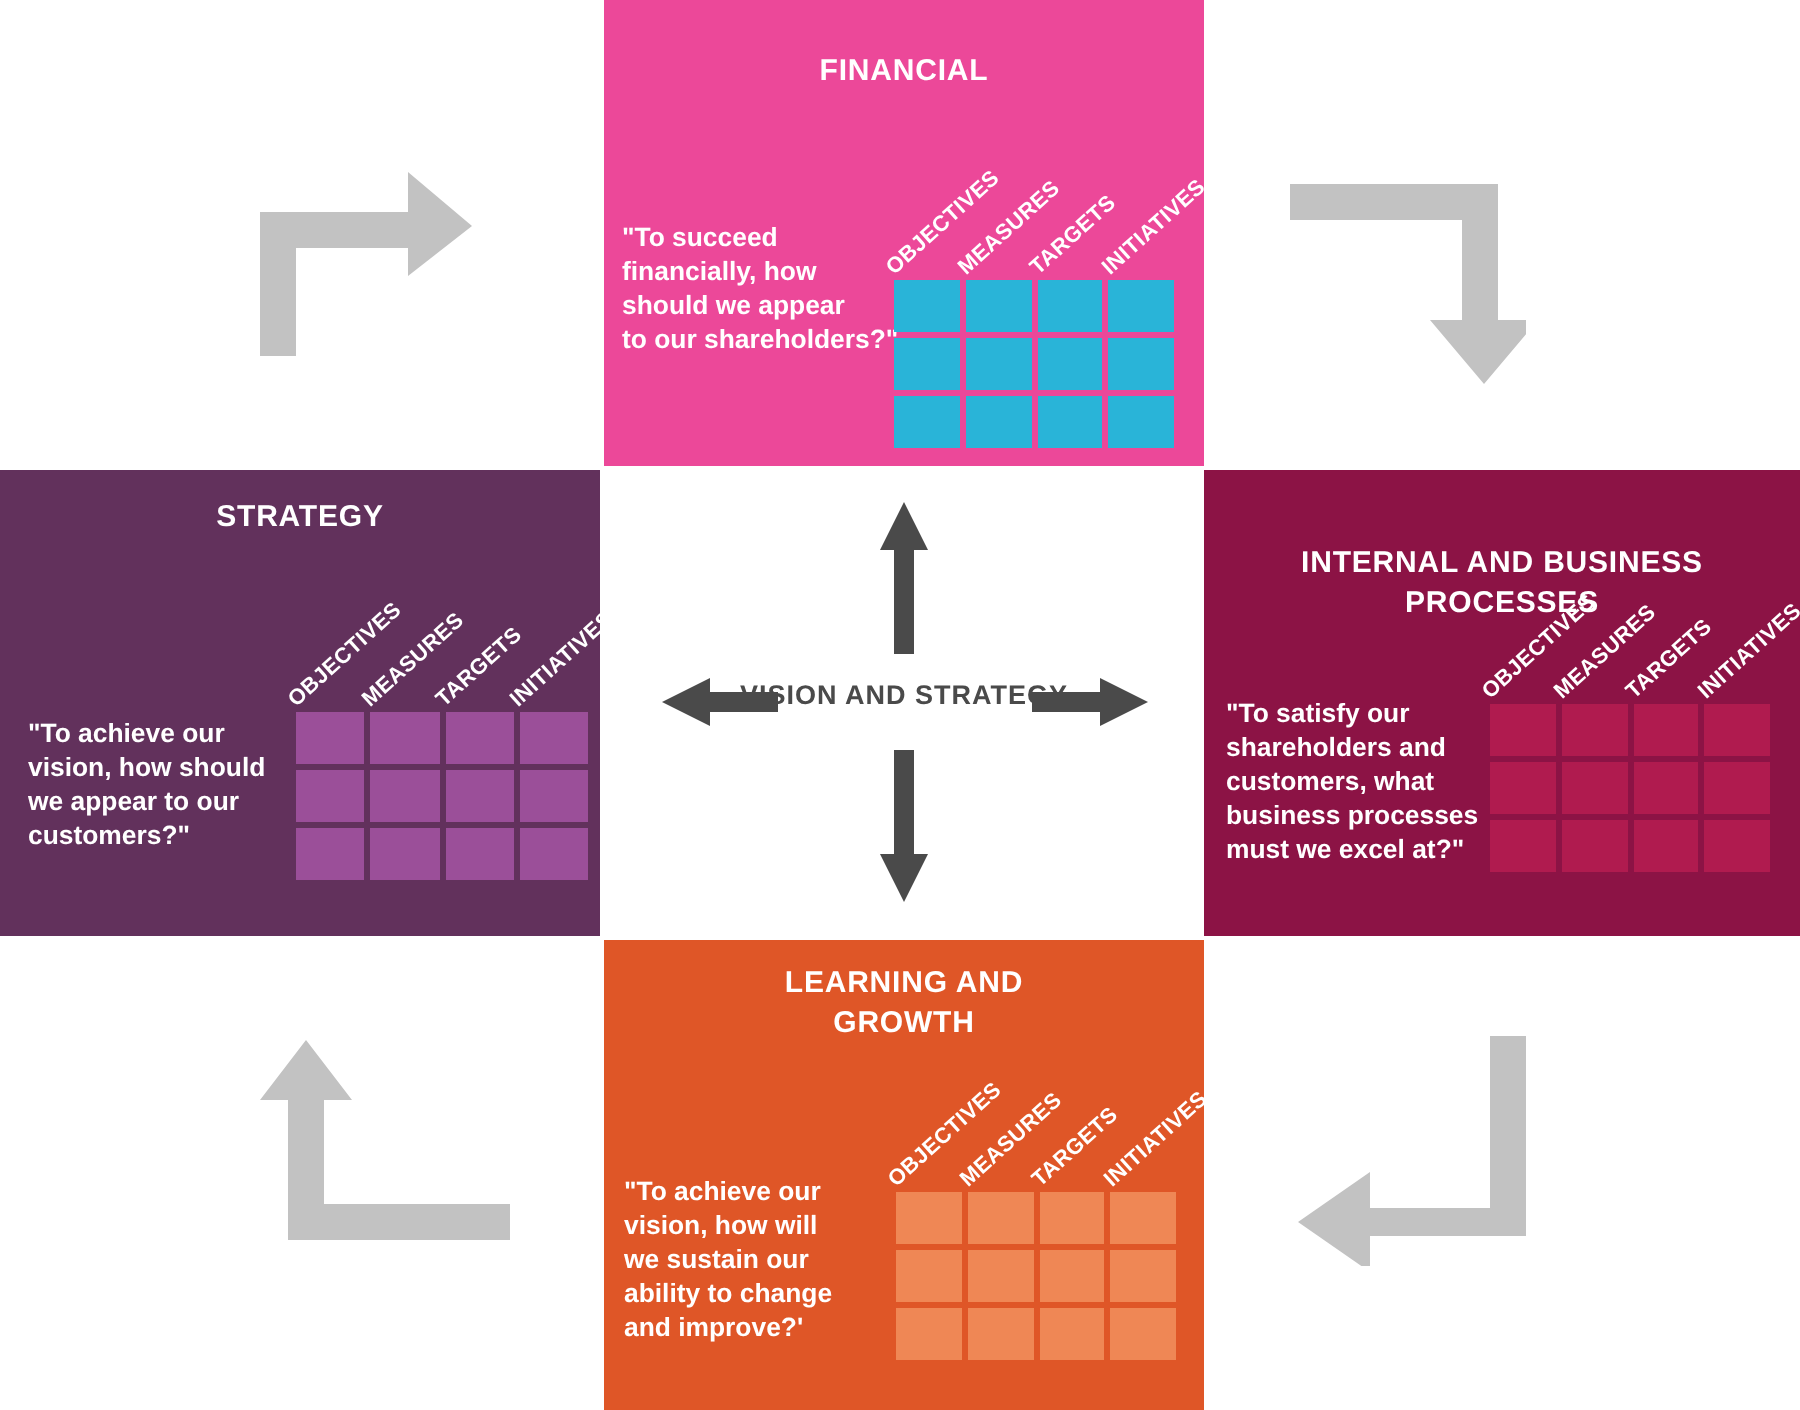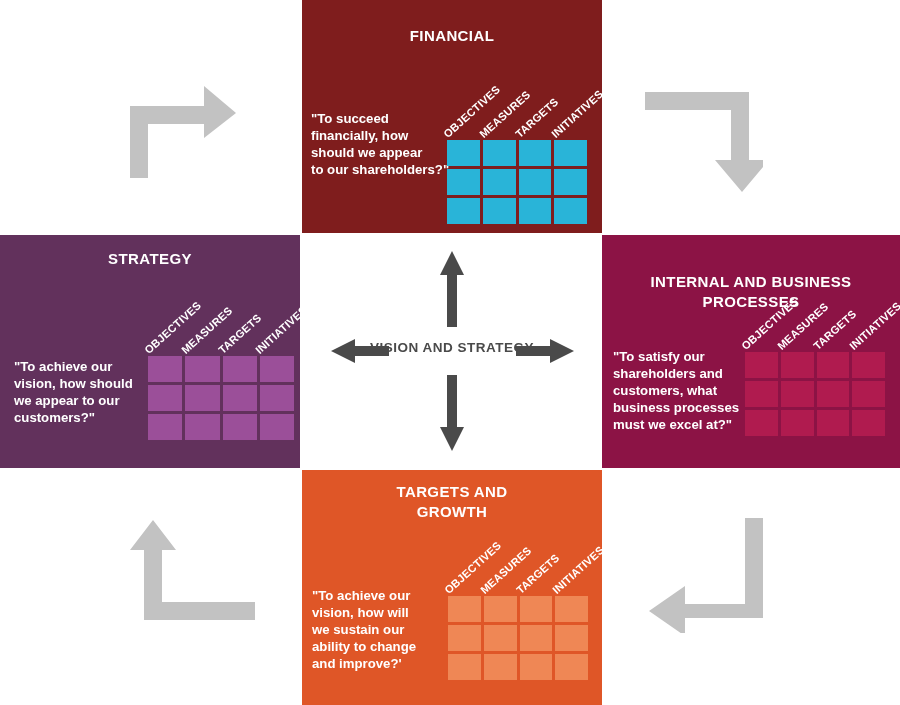--- a/index.html
+++ b/index.html
@@ -139,21 +139,21 @@
   #elbow-tl { left: 130px; top: 80px;  }
   #elbow-tr { left: 645px; top: 80px;  }
   #elbow-bl { left: 130px; top: 518px; }
   #elbow-br { left: 645px; top: 518px; }
 </style>
 </head>
 <body>
 
 <div id="canvas">
 
-  <div class="quad" id="quad-financial" style="background: #7f1d1d;">
+  <div class="quad" id="quad-financial" style="background: #ec4899;">
     <div class="quad-title">FINANCIAL</div>
     <div class="quad-quote">"To succeed
 financially, how
 should we appear
 to our shareholders?"</div>
   </div>
   <div class="scorecard" id="sc-financial">
     <div class="sc-headers">
       <div class="sc-header" style="left:2px;">OBJECTIVES</div>
       <div class="sc-header" style="left:38px;">MEASURES</div>
@@ -231,21 +231,21 @@
       <div class="sc-cell" style="background: rgb(176, 27, 79);"></div>
       <div class="sc-cell" style="background: rgb(176, 27, 79);"></div>
       <div class="sc-cell" style="background: rgb(176, 27, 79);"></div>
       <div class="sc-cell" style="background: rgb(176, 27, 79);"></div>
       <div class="sc-cell" style="background: rgb(176, 27, 79);"></div>
       <div class="sc-cell" style="background: rgb(176, 27, 79);"></div>
     </div>
   </div>
 
   <div class="quad" id="quad-learning" style="background: rgb(223, 86, 39);">
-    <div class="quad-title" style="padding:0 66px;">TARGETS AND GROWTH</div>
+    <div class="quad-title" style="padding:0 66px;">LEARNING AND GROWTH</div>
     <div class="quad-quote">"To achieve our
 vision, how will
 we sustain our
 ability to change
 and improve?'</div>
   </div>
   <div class="scorecard" id="sc-learning">
     <div class="sc-headers">
       <div class="sc-header" style="left:2px;">OBJECTIVES</div>
       <div class="sc-header" style="left:38px;">MEASURES</div>

